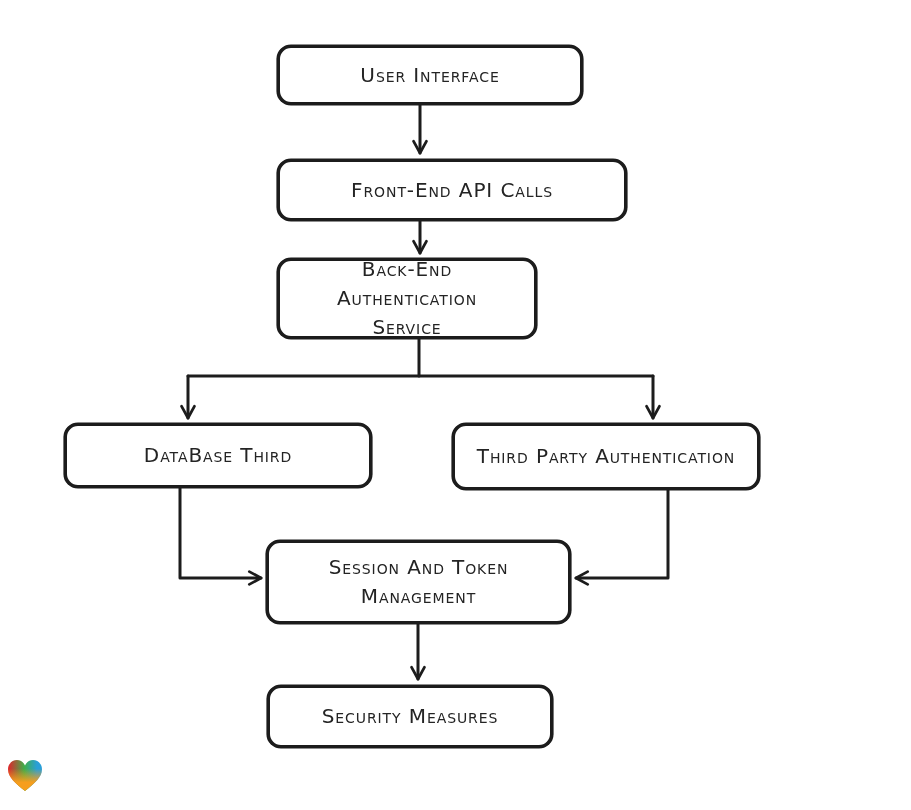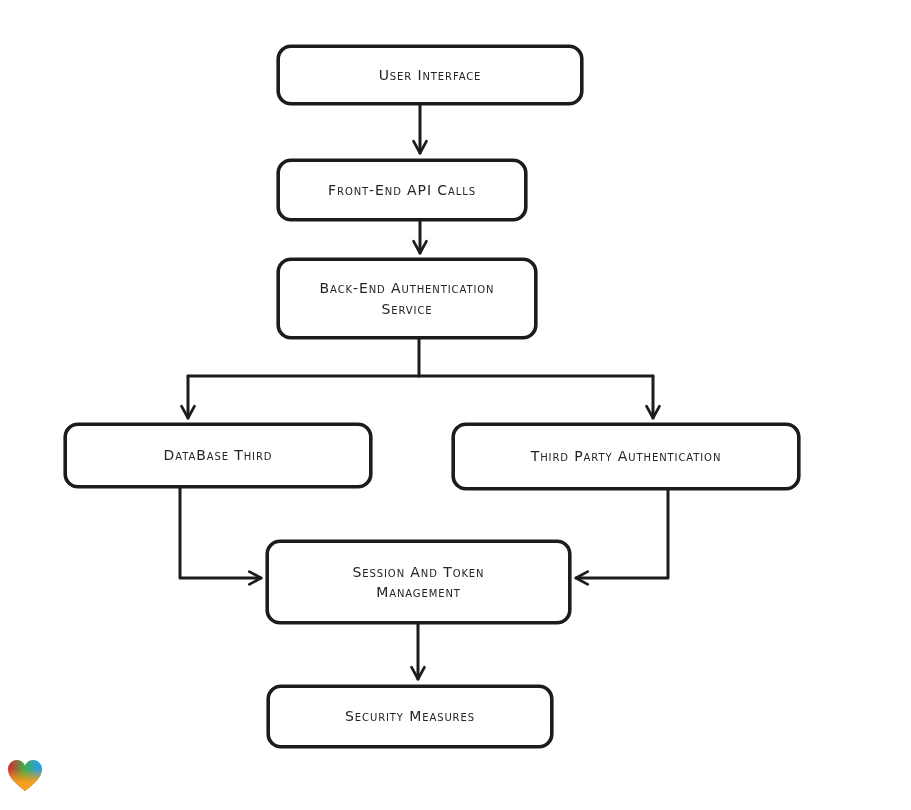--- a/index.html
+++ b/index.html
@@ -29,32 +29,32 @@
     border: 3px solid #1c1c1c;
     border-radius: 14px;
     box-shadow: 0 0 0 0.6px #1c1c1c;
     display: flex;
     align-items: center;
     justify-content: center;
     text-align: center;
     padding: 0 20px;
   }
   .node .label {
-    font-size: 14px;
+    font-size: 20px;
     font-variant: small-caps;
     letter-spacing: 0.9px;
     line-height: 1.45;
     color: #242424;
     white-space: pre-line;
   }
   #n-user-interface        { left: 277px; top:  45px; width: 306px; height: 60px; }
-  #n-frontend-api          { left: 277px; top: 159px; width: 250px; height: 62px; }
+  #n-frontend-api          { left: 277px; top: 159px; width: 350px; height: 62px; }
   #n-backend-auth          { left: 277px; top: 258px; width: 260px; height: 81px; }
   #n-database-layer        { left:  64px; top: 423px; width: 308px; height: 65px; }
-  #n-third-party-auth      { left: 452px; top: 423px; width: 348px; height: 67px; }
+  #n-third-party-auth      { left: 452px; top: 423px; width: 308px; height: 67px; }
   #n-session-token         { left: 266px; top: 540px; width: 305px; height: 84px; }
   #n-security-measures     { left: 267px; top: 685px; width: 286px; height: 63px; }
   .logo {
     position: absolute;
     left: 8px;
     top: 760px;
     z-index: 3;
   }
 </style>
 </head>

